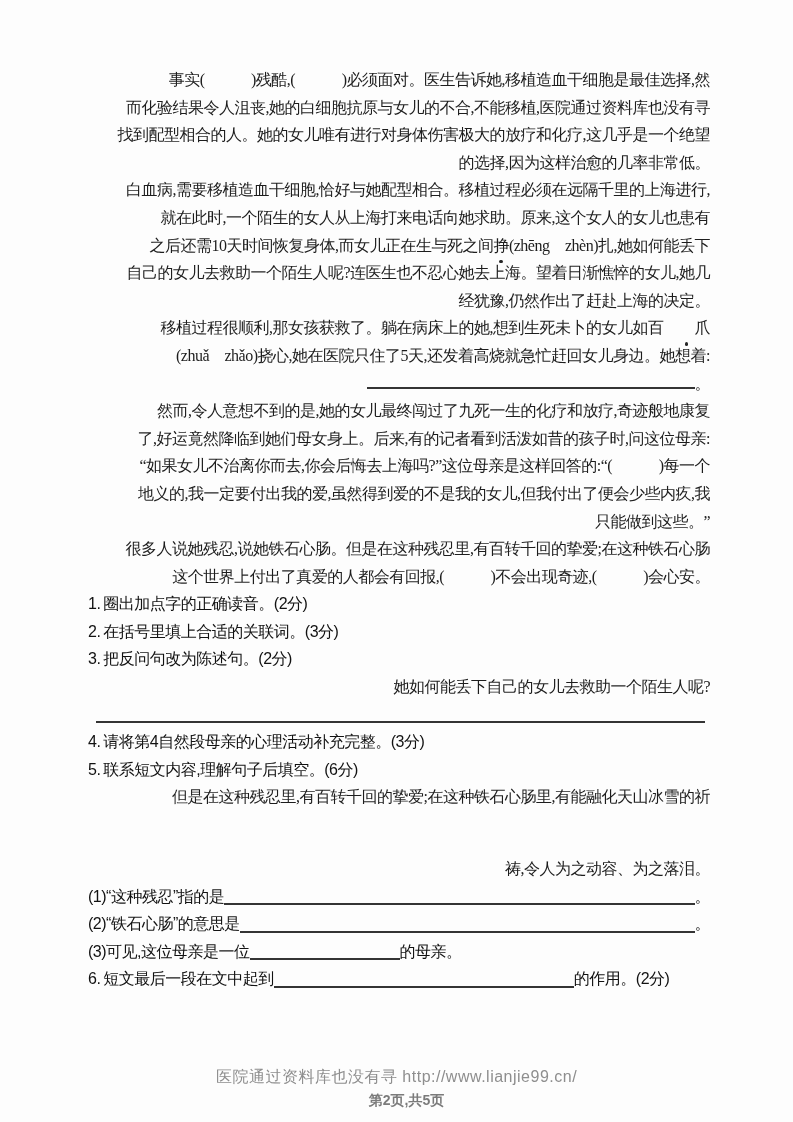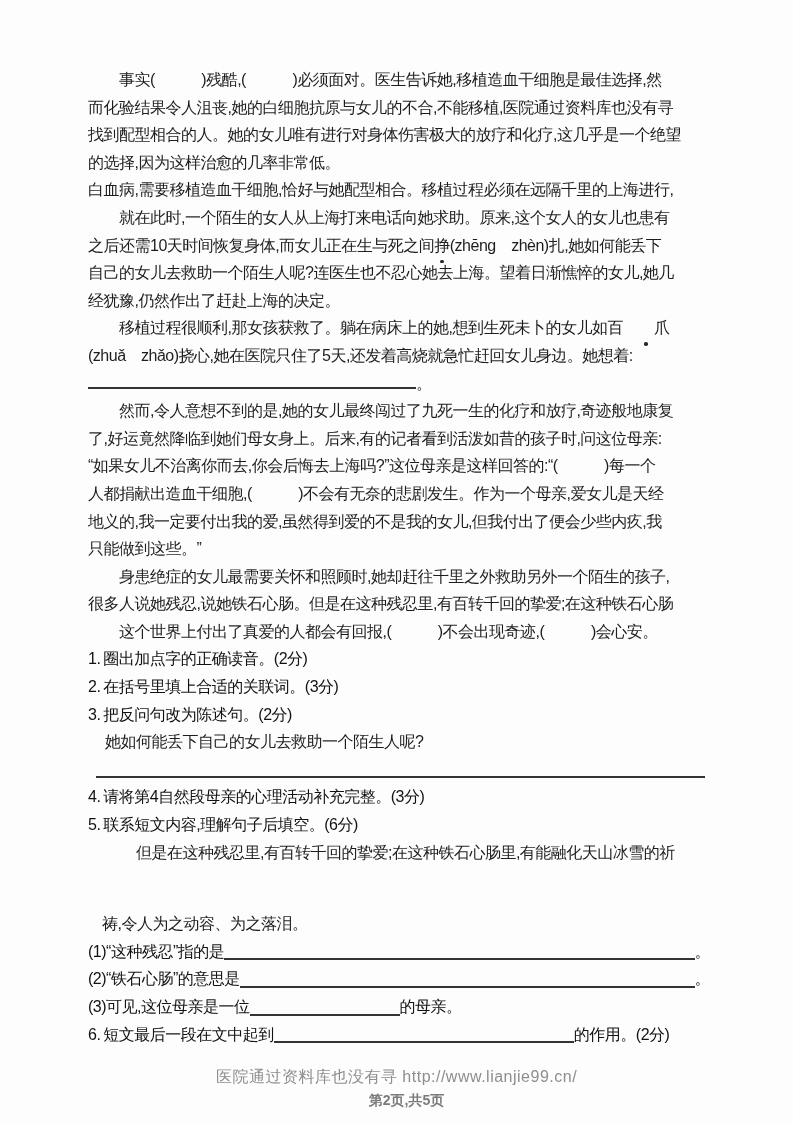--- a/index.html
+++ b/index.html
@@ -8,25 +8,26 @@
     width:793px; height:1122px;
     background:#fdfdfd;
     overflow:hidden;
     font-family:"Liberation Serif", serif;
   }
   .col {
     position:absolute; left:88px; top:66px; width:622px;
   }
   
   .pl {
-    font-family:Liberation Sans, sans-serif;
+    font-family:Liberation Serif, serif;
     font-size:16px; line-height:27.6px;
     letter-spacing:-0.5px;
     color:#1d1d1d;
     white-space:nowrap;
+    text-align:right;
   }
   .ind { text-indent:31px; }
   
   .ql {
     font-family:"Liberation Sans", sans-serif;
     font-weight:normal;
     font-size:16px; line-height:27.6px;
     letter-spacing:-0.5px;
     color:#121212;
     white-space:nowrap;
@@ -85,24 +86,22 @@
       <div class="pl ind">就在此时,一个陌生的女人从上海打来电话向她求助。原来,这个女人的女儿也患有</div>
       <div class="pl"><span class="t">之后还需10天时间恢复身体,而女儿正在生与死之间</span><span class="dotchar">挣</span><span class="t">(zhēng　zhèn)扎,她如何能丢下</span></div>
       <div class="pl">自己的女儿去救助一个陌生人呢?连医生也不忍心她去上海。望着日渐憔悴的女儿,她几</div>
       <div class="pl">经犹豫,仍然作出了赶赴上海的决定。</div>
       <div class="pl ind"><span class="t">移植过程很顺利,那女孩获救了。躺在病床上的她,想到生死未卜的女儿如百</span><span class="dotchar">爪</span><span class="t"></span></div>
       <div class="pl">(zhuǎ　zhǎo)挠心,她在医院只住了5天,还发着高烧就急忙赶回女儿身边。她想着:</div>
       <div class="pl"><span class="blank w-blank-think"></span><span>。</span></div>
       <div class="pl ind">然而,令人意想不到的是,她的女儿最终闯过了九死一生的化疗和放疗,奇迹般地康复</div>
       <div class="pl">了,好运竟然降临到她们母女身上。后来,有的记者看到活泼如昔的孩子时,问这位母亲:</div>
       <div class="pl">“如果女儿不治离你而去,你会后悔去上海吗?”这位母亲是这样回答的:“(　　　)每一个</div>
-      <div class="pl">人都捐献出造血干细胞,(　　　)不会有无奈的悲剧发生。作为一个母亲,爱女儿是天经</div>
       <div class="pl">地义的,我一定要付出我的爱,虽然得到爱的不是我的女儿,但我付出了便会少些内疚,我</div>
       <div class="pl">只能做到这些。”</div>
-      <div class="pl ind">身患绝症的女儿最需要关怀和照顾时,她却赶往千里之外救助另外一个陌生的孩子,</div>
       <div class="pl">很多人说她残忍,说她铁石心肠。但是在这种残忍里,有百转千回的挚爱;在这种铁石心肠</div>
       <div class="pl ind">这个世界上付出了真爱的人都会有回报,(　　　)不会出现奇迹,(　　　)会心安。</div>
     </div>
 
     <div>
       <div class="ql"><span class="qnum">1.</span><span>圈出加点字的正确读音。(2分)</span></div>
       <div class="ql"><span class="qnum">2.</span><span>在括号里填上合适的关联词。(3分)</span></div>
       <div class="ql"><span class="qnum">3.</span><span>把反问句改为陈述句。(2分)</span></div>
       <div class="pl sub-ind">她如何能丢下自己的女儿去救助一个陌生人呢?</div>
       <div class="ans-line">

